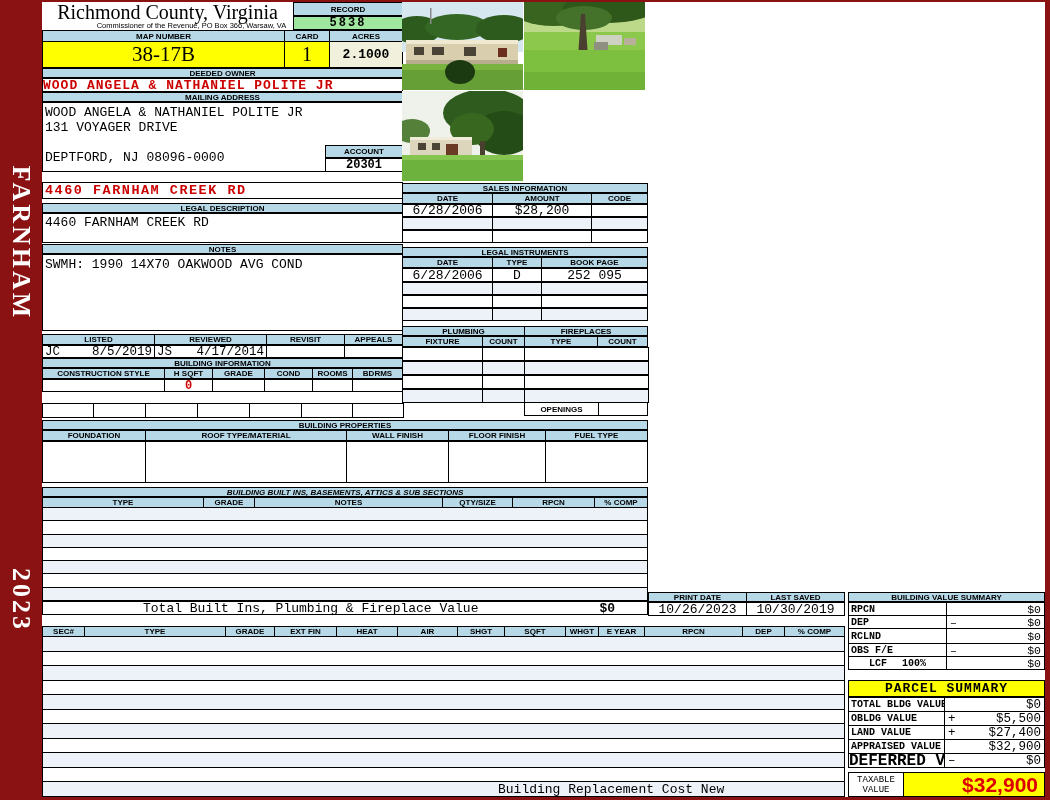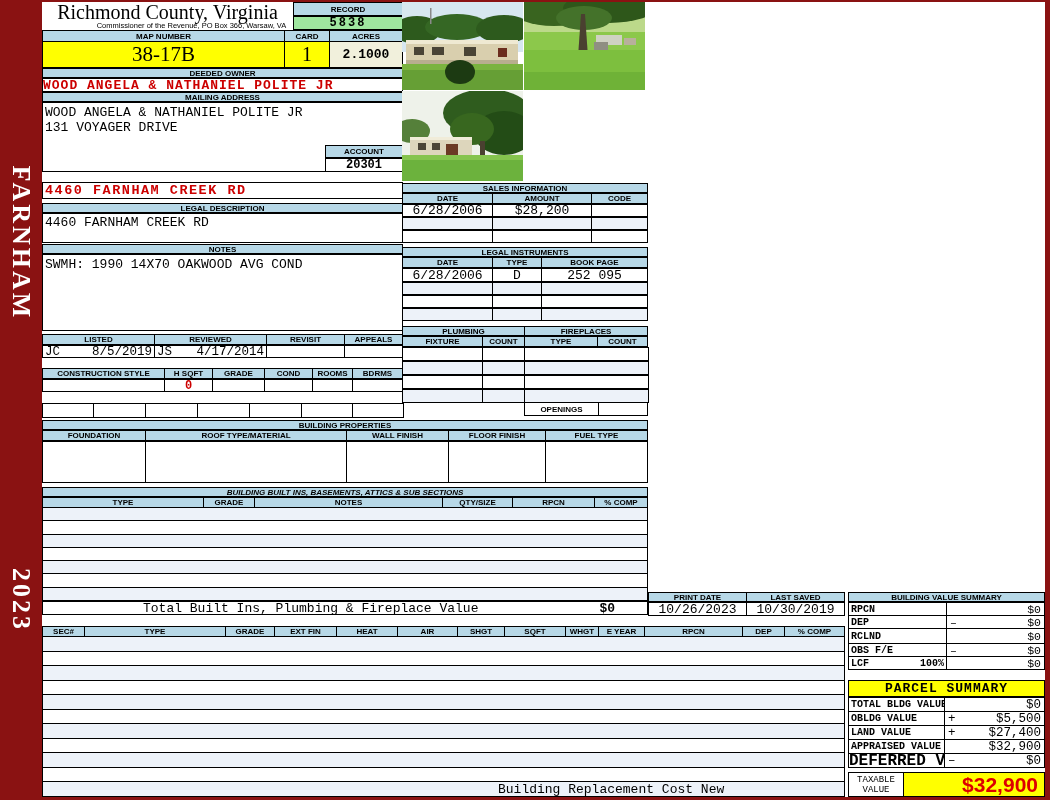--- a/index.html
+++ b/index.html
@@ -57,20 +57,21 @@
   <div class="abs mono" style="left:329px;top:41px;width:74px;height:27px;background:#F1F0DC;border:1px solid #000;display:flex;align-items:center;justify-content:center;font-weight:bold;font-size:13px;">2.1000</div>
 
   <div class="bar abs" style="left:42px;top:68px;width:361px;height:10px;">DEEDED OWNER</div>
   <div class="abs mono red" style="left:42px;top:78px;width:361px;height:14px;border:1px solid #000;background:#fff;display:flex;align-items:center;font-weight:bold;font-size:13px;letter-spacing:1px;white-space:nowrap;">WOOD ANGELA &amp; NATHANIEL POLITE JR</div>
 
   <div class="bar abs" style="left:42px;top:92px;width:361px;height:10px;">MAILING ADDRESS</div>
   <div class="abs" style="left:42px;top:102px;width:361px;height:70px;border:1px solid #000;background:#fff;padding:2px 0 0 2px;">
     <div class="mono" style="font-size:13px;height:15px;white-space:nowrap;">WOOD ANGELA &amp; NATHANIEL POLITE JR</div>
     <div class="mono" style="font-size:13px;height:15px;white-space:nowrap;">131 VOYAGER DRIVE</div>
     <div class="mono" style="font-size:13px;height:15px;white-space:nowrap;"></div>
+    <div class="mono" style="font-size:13px;height:15px;white-space:nowrap;">DEPTFORD, NJ 08096-0000</div>
   </div>
 
   <div class="bar abs" style="left:325px;top:145px;width:78px;height:13px;">ACCOUNT</div>
   <div class="abs mono" style="left:325px;top:158px;width:78px;height:14px;border:1px solid #000;background:#fff;display:flex;align-items:center;justify-content:center;font-weight:bold;font-size:12px;">20301</div>
 
   <div class="abs mono red" style="left:42px;top:182px;width:361px;height:17px;border:1px solid #000;background:#fff;display:flex;align-items:center;font-weight:bold;font-size:13.5px;letter-spacing:1.5px;padding-left:2px;white-space:nowrap;">4460 FARNHAM CREEK RD</div>
 
   <div class="bar abs" style="left:42px;top:203px;width:361px;height:10px;">LEGAL DESCRIPTION</div>
   <div class="abs mono" style="left:42px;top:213px;width:361px;height:30px;border:1px solid #000;background:#fff;font-size:13px;padding:1px 0 0 2px;white-space:nowrap;">4460 FARNHAM CREEK RD</div>
 
@@ -89,20 +90,21 @@
       <span>8/5/2019</span>
     </div>
     <div class="vcell" style="width:113px;justify-content:space-between;font-size:12.5px;padding:0 2px;">
       <span>JS</span>
       <span>4/17/2014</span>
     </div>
     <div class="vcell" style="width:79px;"></div>
     <div class="vcell" style="width:59px;"></div>
   </div>
 
+  <div class="bar abs" style="left:42px;top:358px;width:361px;height:10px;">BUILDING INFORMATION</div>
   <div class="flexrow abs" style="left:42px;top:368px;width:361px;height:11px;">
     <div class="hcell" style="width:123px;">CONSTRUCTION STYLE</div>
     <div class="hcell" style="width:49px;">H SQFT</div>
     <div class="hcell" style="width:53px;">GRADE</div>
     <div class="hcell" style="width:49px;">COND</div>
     <div class="hcell" style="width:41px;">ROOMS</div>
     <div class="hcell" style="width:51px;">BDRMS</div>
   </div>
   <div class="flexrow abs" style="left:42px;top:379px;width:361px;height:13px;">
     <div class="vcell" style="width:123px;"></div>
@@ -334,21 +336,21 @@
       <div class="vcell" style="width:99px;justify-content:space-between;font-weight:bold;font-size:10px;padding:0 2px;">
         <span>OBS F/E</span>
         <span></span>
       </div>
       <div class="vcell oprow" style="width:99px;">
         <span class="op">–</span>
         <span class="amt">$0</span>
       </div>
     </div>
     <div class="flexrow" style="height:14px;margin-top:-1px;">
-      <div class="vcell" style="width:99px;justify-content:space-between;font-weight:bold;font-size:10px;padding:0 2px;">
+      <div class="vcell" style="width:99px;justify-content:space-between;font-weight:bold;font-size:10px;padding:0 20px;">
         <span>LCF</span>
         <span>100%</span>
       </div>
       <div class="vcell oprow" style="width:99px;">
         <span class="op"></span>
         <span class="amt">$0</span>
       </div>
     </div>
   </div>
 

